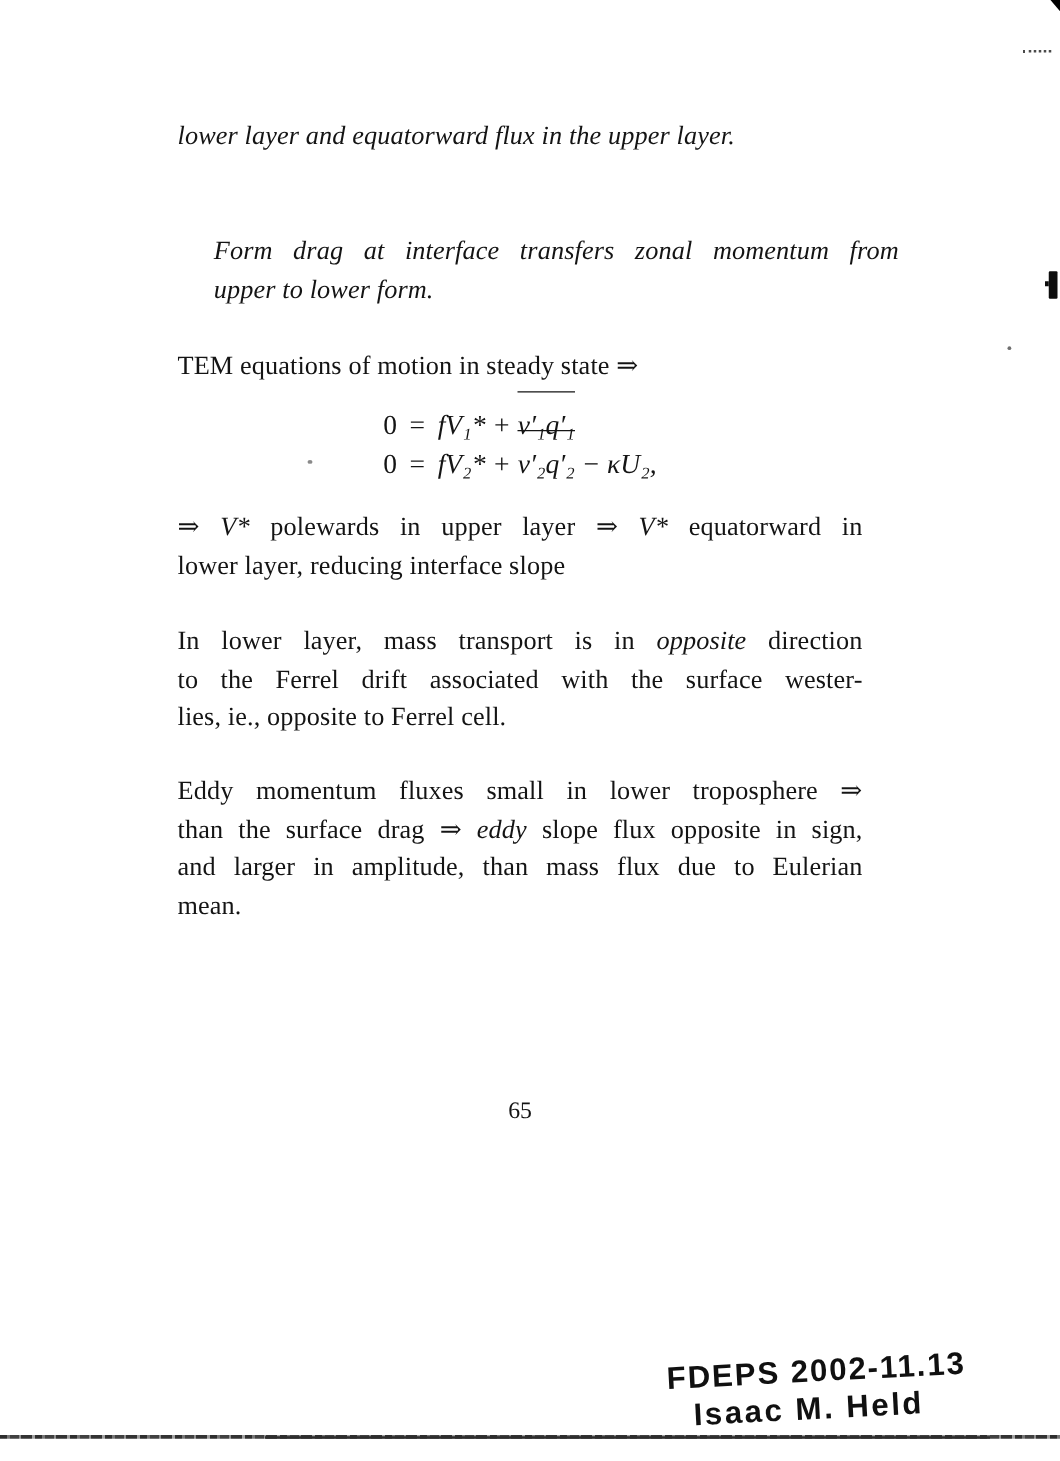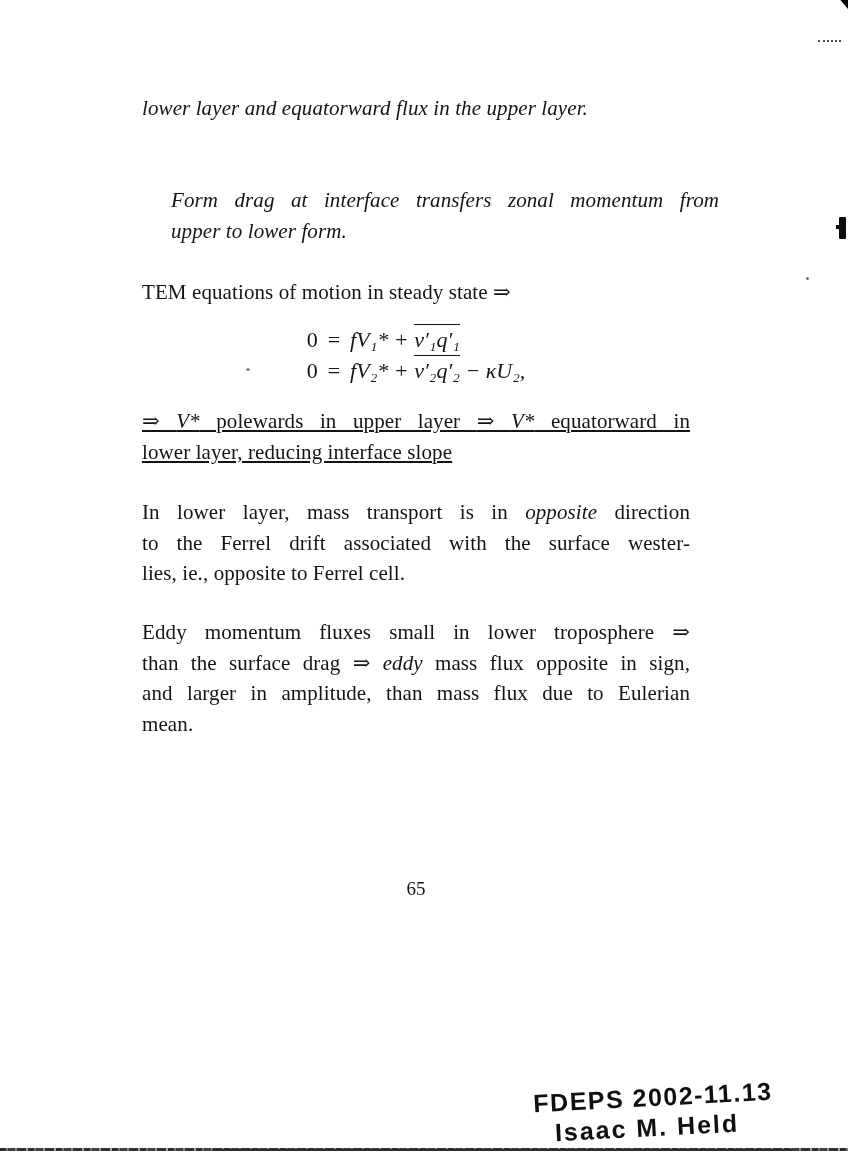--- a/index.html
+++ b/index.html
@@ -20,35 +20,35 @@
     line-height:30.7px;
     letter-spacing:0.1px;
   }
   .line { display:block; text-align:justify; text-align-last:justify; }
   .line.last { text-align-last:left; }
   .italic { font-style:italic; }
   .indent { padding-left:30px; }
   .p1 { top:93px; }
   .p2 { top:185px;margin-left:29px; }
   .p3 { top:277px; }
-  .p4 { top:406px;text-decoration:underline; }
+  .p4 { top:406px; }
   .p5 { top:497px; }
   .p6 { top:617px; }
   
   .equations {
     position:absolute;
     left:142px; top:324px; width:548px;
     text-align:center;
   }
   .eq-inner { display:inline-block; text-align:left; }
   .eq-line { font-size:22px; line-height:31px; white-space:nowrap; }
   .eq-rel { margin:0 10px; }
   .math { font-style:italic;margin-top:27px; }
   .upright { font-style:normal; }
-  .overline { border-top:1.6px solid #141414; padding-top:2px;text-align:center; }
+  .overline { border-top:1.6px solid #141414; padding-top:13px;text-align:center; }
   
   .page-number {
     position:absolute;
     left:142px; top:878px; width:548px;
     text-align:center;
     font-size:19px;
   }
   
   .annotation {
     position:absolute;
@@ -130,21 +130,21 @@
   </p>
 
   <p class="para p5">
     <span class="line"><span>In lower layer, mass transport is in </span><span class="italic">opposite</span><span> direction</span></span>
     <span class="line">to the Ferrel drift associated with the surface wester-</span>
     <span class="line last">lies, ie., opposite to Ferrel cell.</span>
   </p>
 
   <p class="para p6">
     <span class="line">Eddy momentum fluxes small in lower troposphere ⇒</span>
-    <span class="line"><span>than the surface drag ⇒ </span><span class="italic">eddy</span><span> mass flux opposite in sign,</span></span>
+    <span class="line"><span>than the surface drag ⇒ </span><span class="italic">eddy</span><span> slope flux opposite in sign,</span></span>
     <span class="line">and larger in amplitude, than mass flux due to Eulerian</span>
     <span class="line last">mean.</span>
   </p>
 
   <div class="page-number">65</div>
 
   <div class="annotation">
     <div class="annot-line1">FDEPS 2002-11.13</div>
     <div class="annot-line2">Isaac M. Held</div>
   </div>

